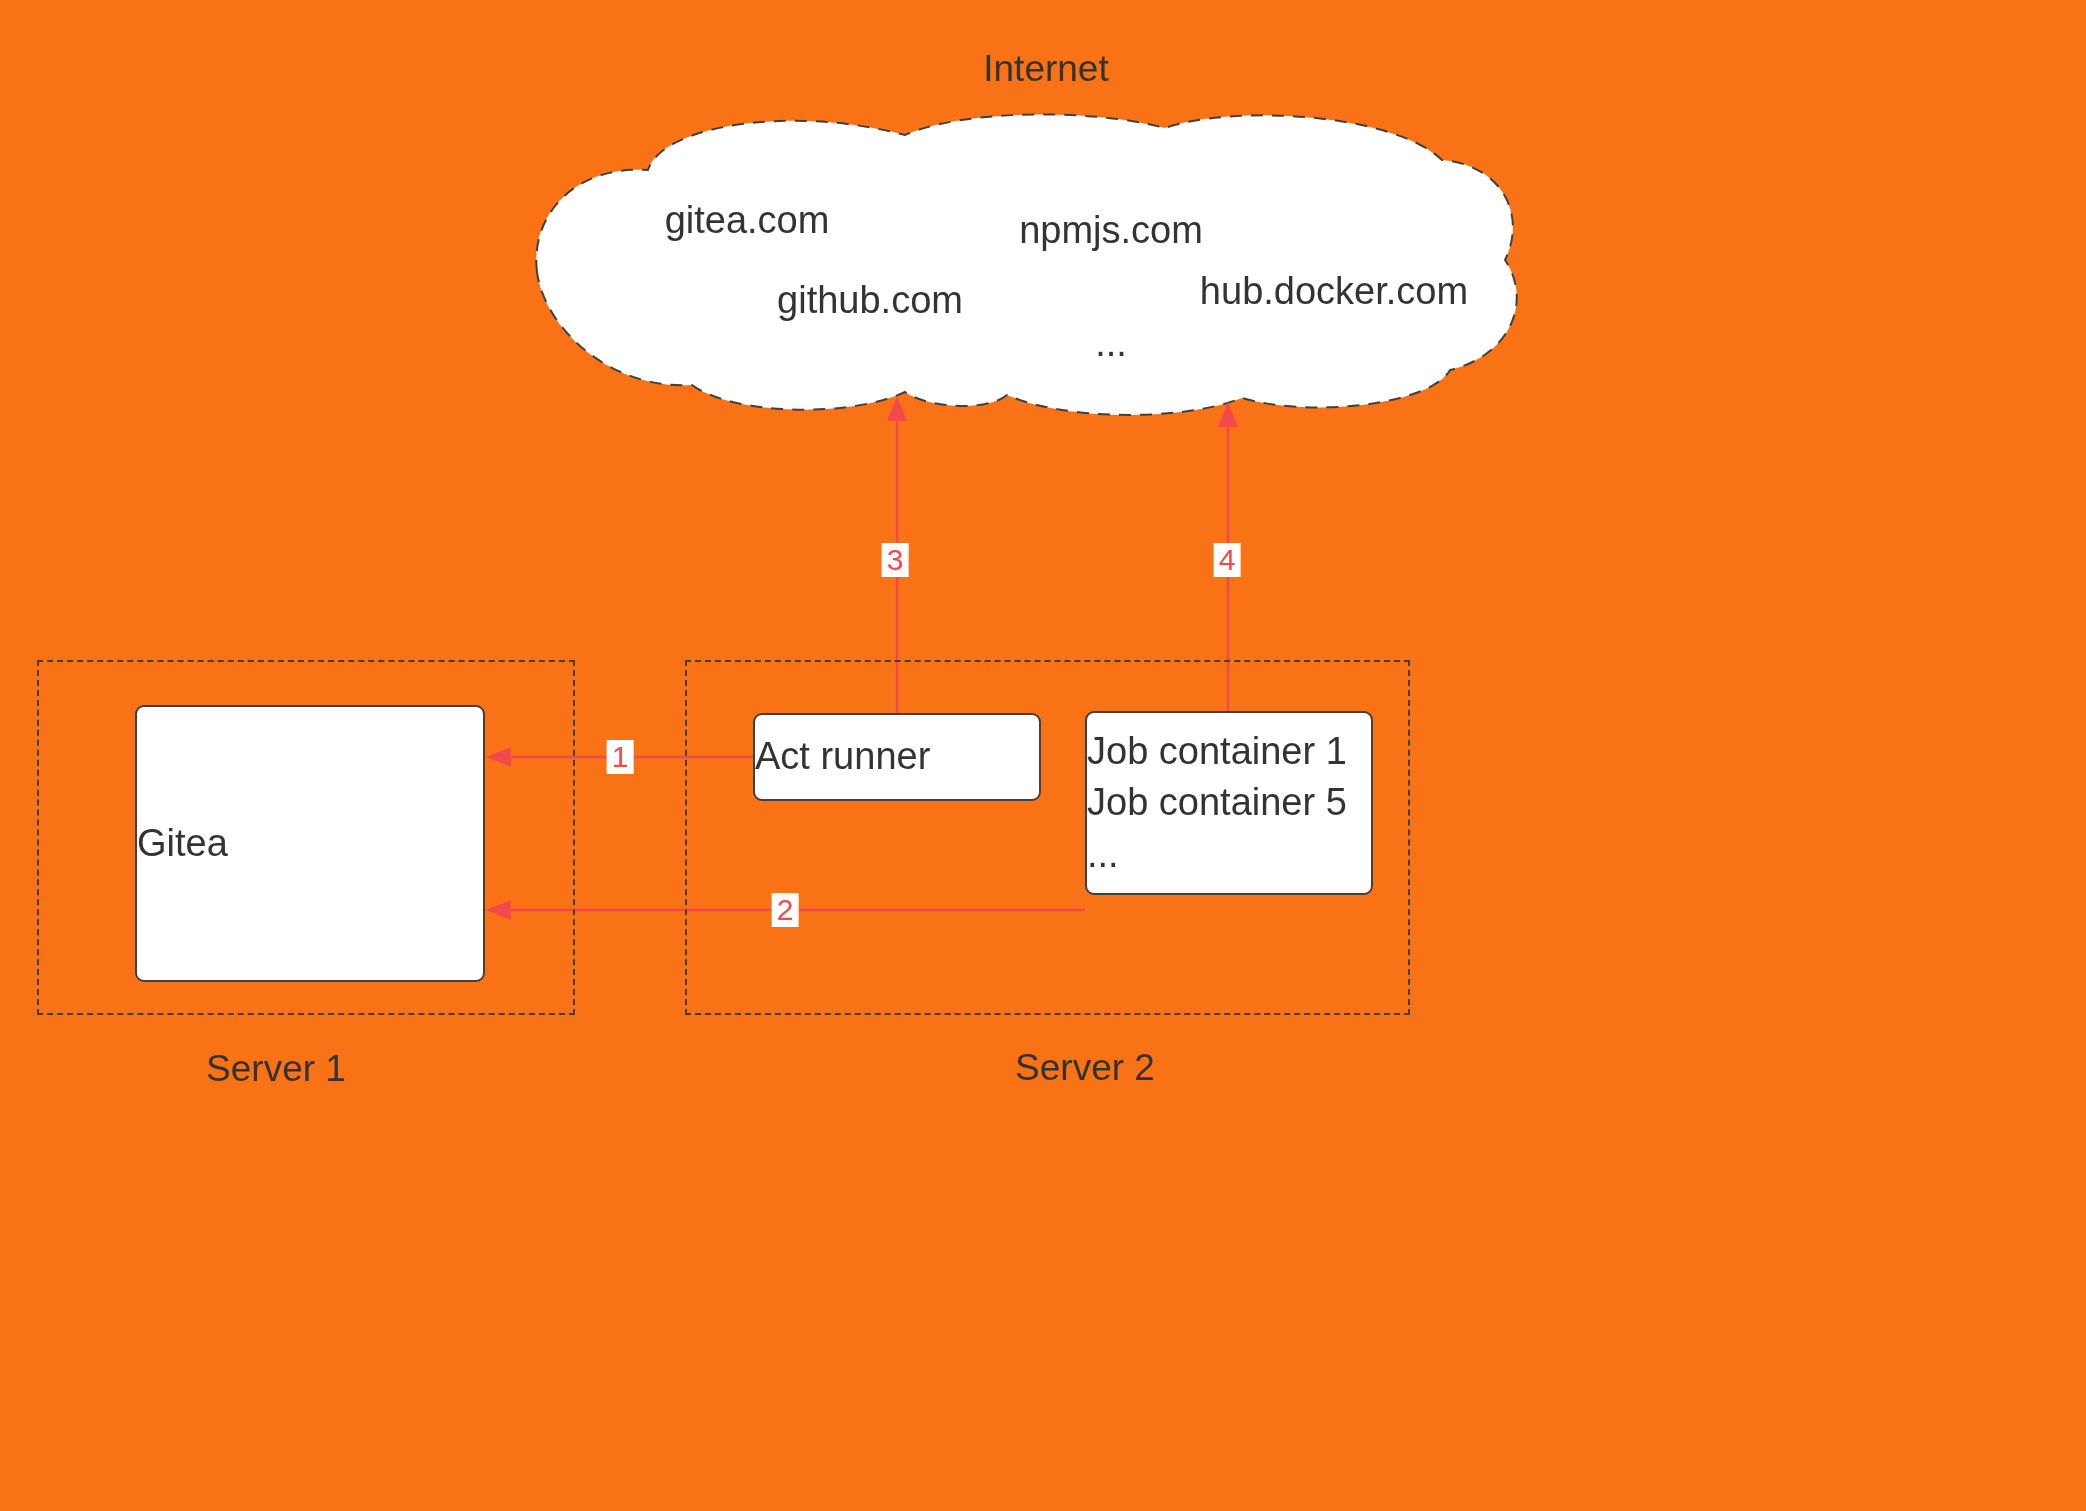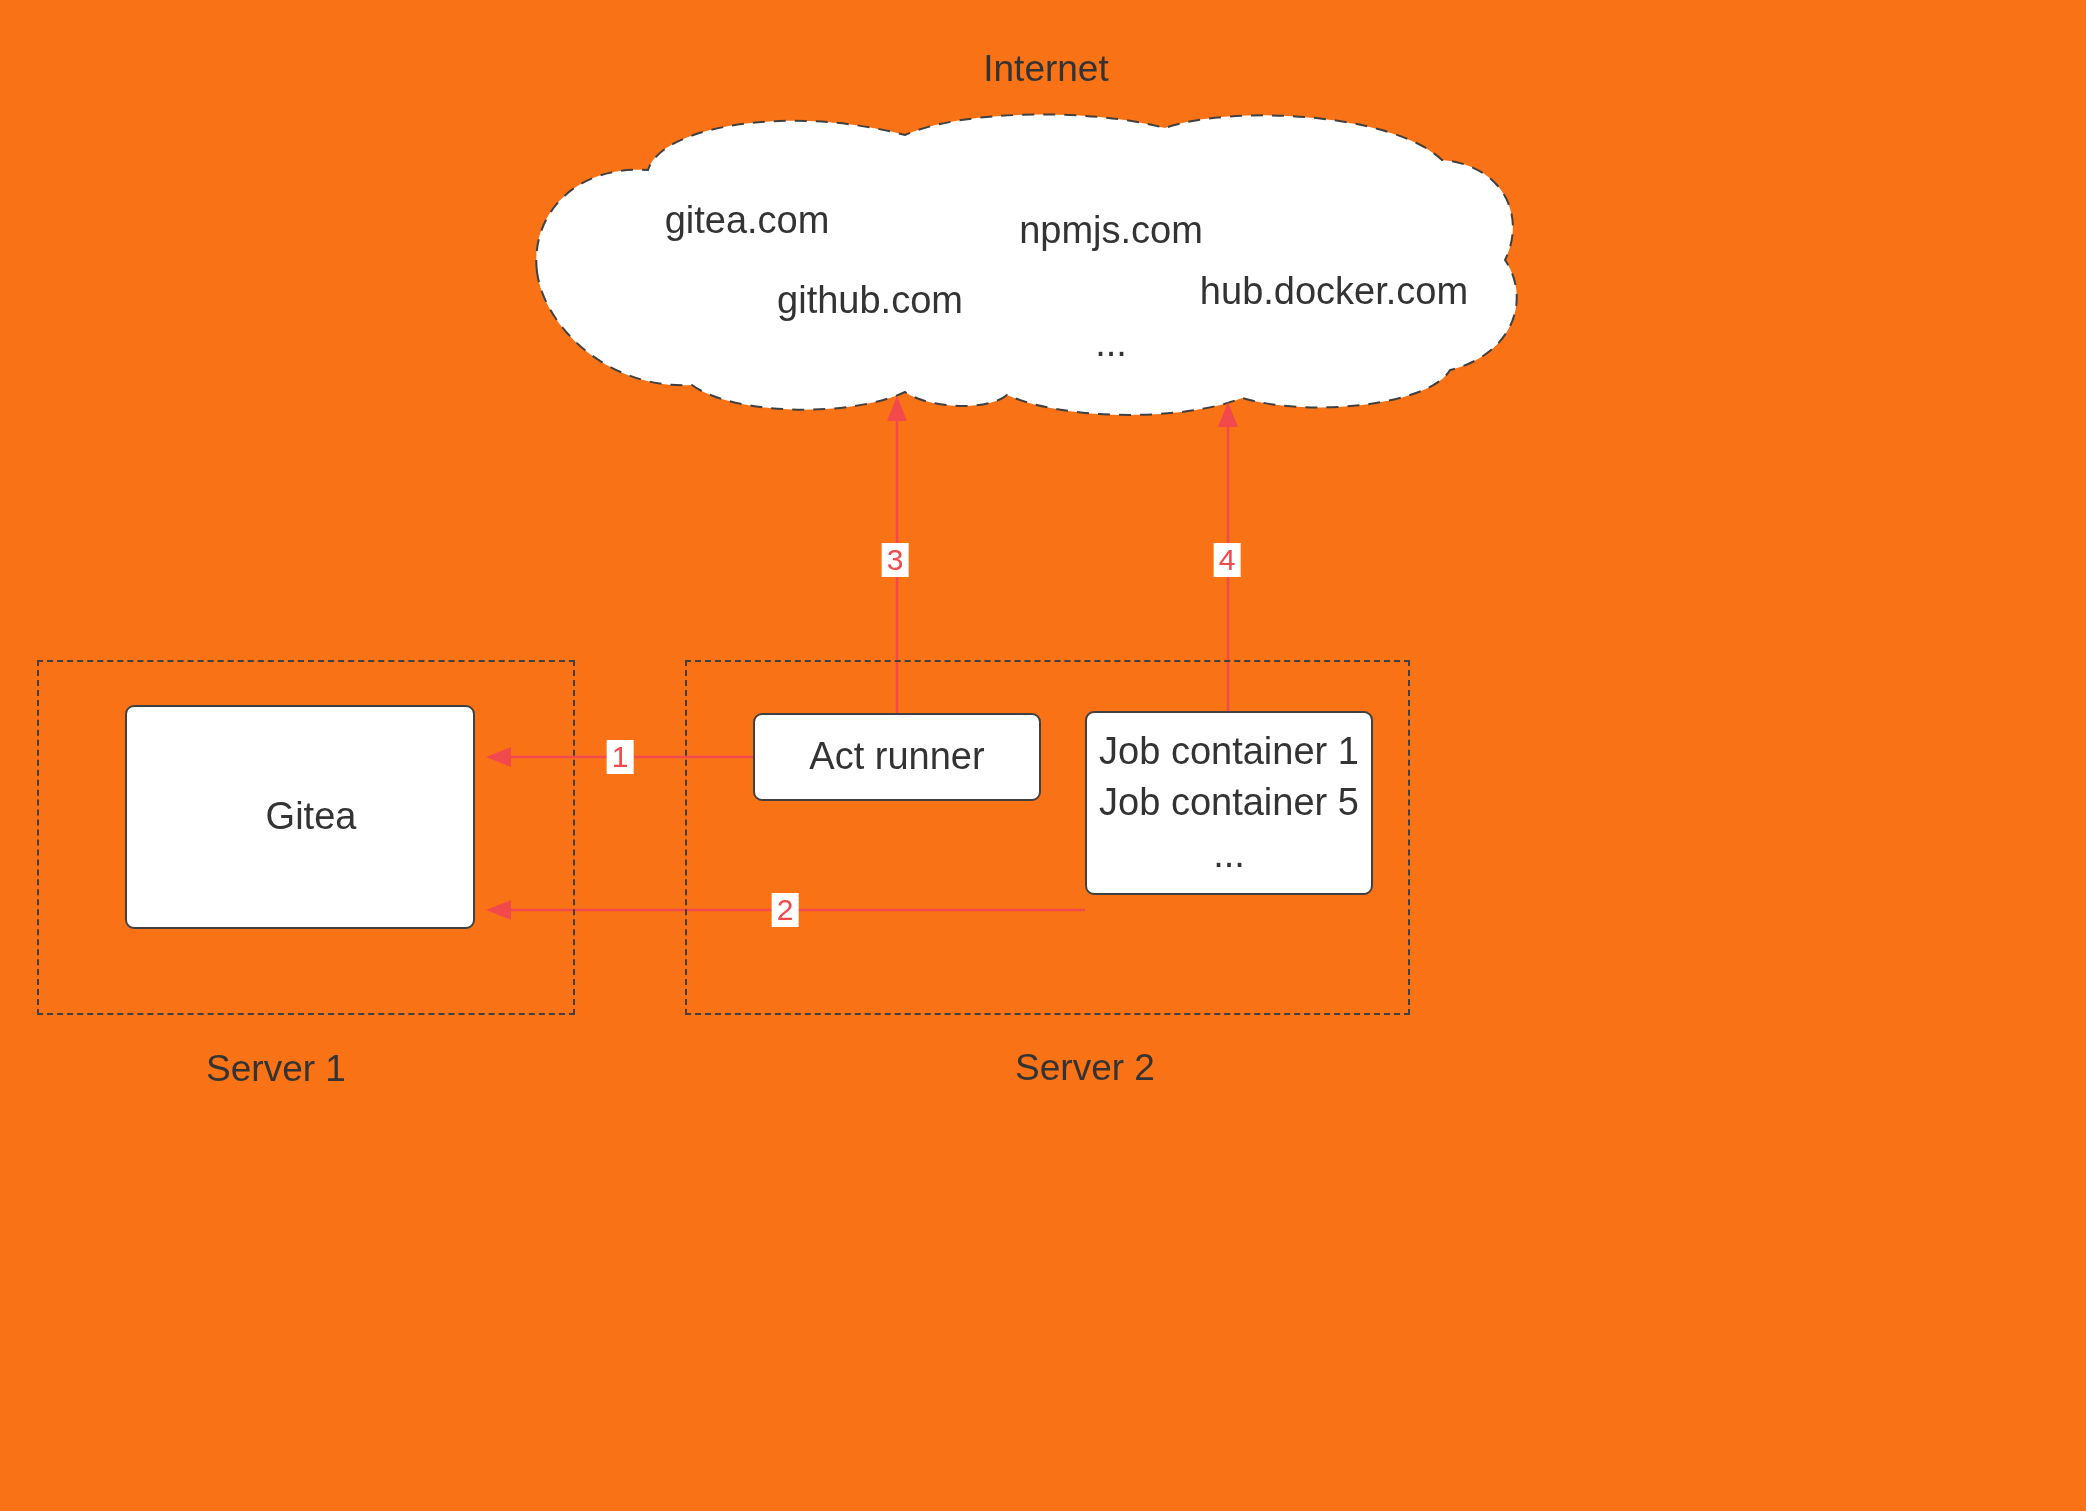--- a/index.html
+++ b/index.html
@@ -29,21 +29,20 @@
     border: 2px dashed var(--color-line, #404040);
     background: transparent;
   }
   .solid-box {
     position: absolute;
     border: 2px solid var(--color-line, #383838);
     border-radius: 9px;
     background: #ffffff;
     display: flex;
     flex-direction: column;
-    align-items: center;
     justify-content: center;
     line-height: 1.35;
   }
   .arrow-num {
     position: absolute;
     transform: translate(-50%, -50%);
     color: var(--color-arrow, #f2494c);
     font-size: 30px;
     background: #ffffff;
     padding: 0 5px;
@@ -109,21 +108,21 @@
 
   <div class="abs center label-lg" style="left:1046px; top:69px;">Internet</div>
 
   <div class="abs center label-md" style="left:747px; top:220px;">gitea.com</div>
   <div class="abs center label-md" style="left:870px; top:300px;text-align:center;">github.com</div>
   <div class="abs center label-md" style="left:1111px; top:230px;">npmjs.com</div>
   <div class="abs center label-md" style="left:1334px; top:291px;">hub.docker.com</div>
   <div class="abs center label-md" style="left:1111px; top:343px;">...</div>
 
   <div class="dashed-box" style="left:37px; top:660px; width:538px; height:355px;"></div>
-  <div class="solid-box label-md" style="left:125px; top:705px; width:350px; height:224px;padding-left:22px;">
+  <div class="solid-box label-md" style="left:135px; top:705px; width:350px; height:277px;">
     <span>Gitea</span>
   </div>
   <div class="abs center label-lg" style="left:276px; top:1069px;">Server 1</div>
 
   <div class="dashed-box" style="left:685px; top:660px; width:725px; height:355px;"></div>
   <div class="solid-box label-md" style="left:753px; top:713px; width:288px; height:88px;">
     <span>Act runner</span>
   </div>
   <div class="solid-box label-md" style="left:1085px; top:711px; width:288px; height:184px;">
     <span>Job container 1</span>

